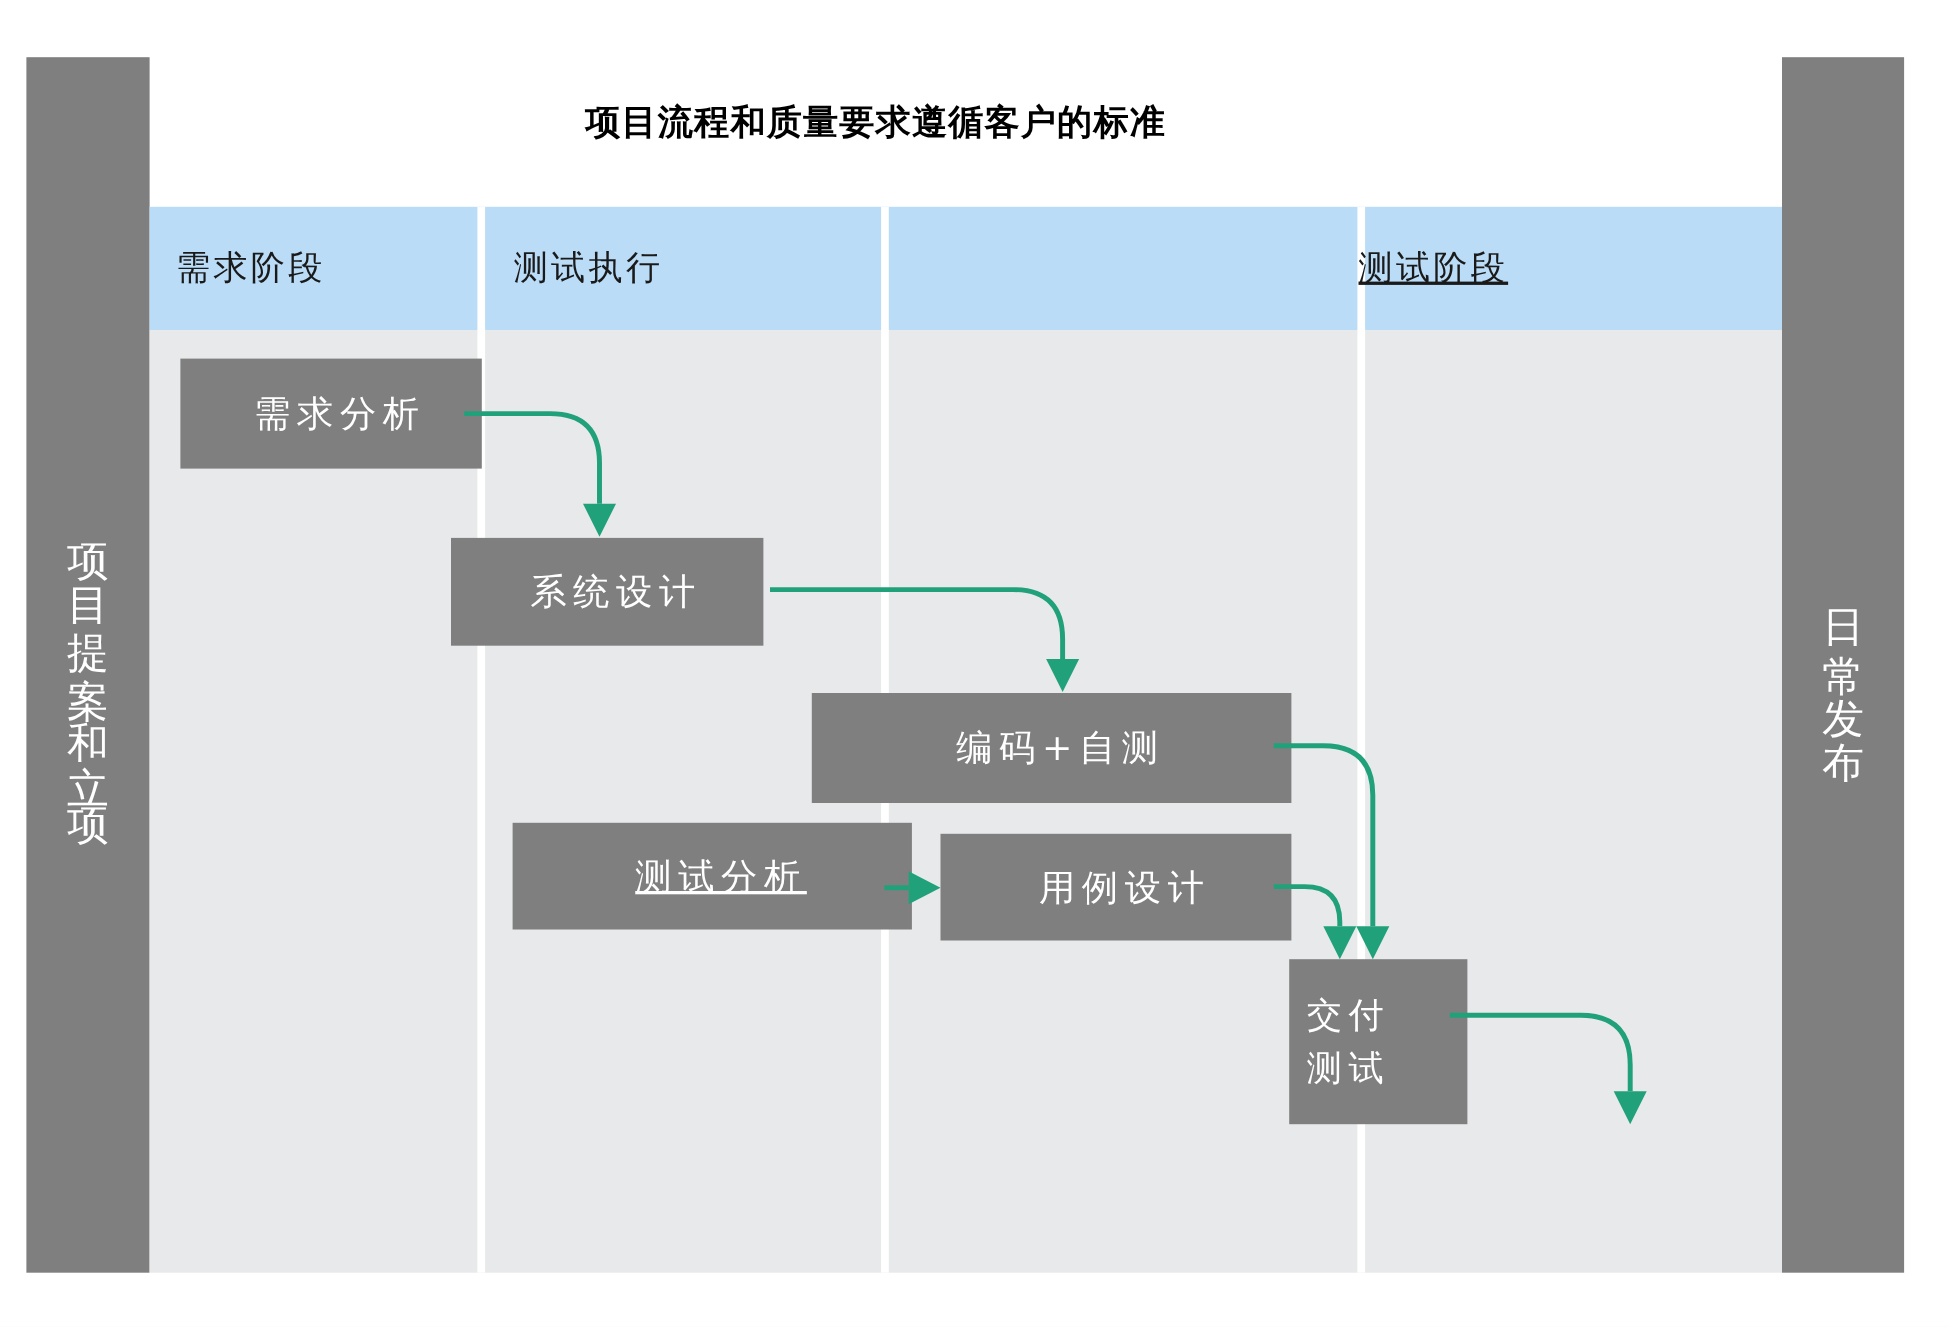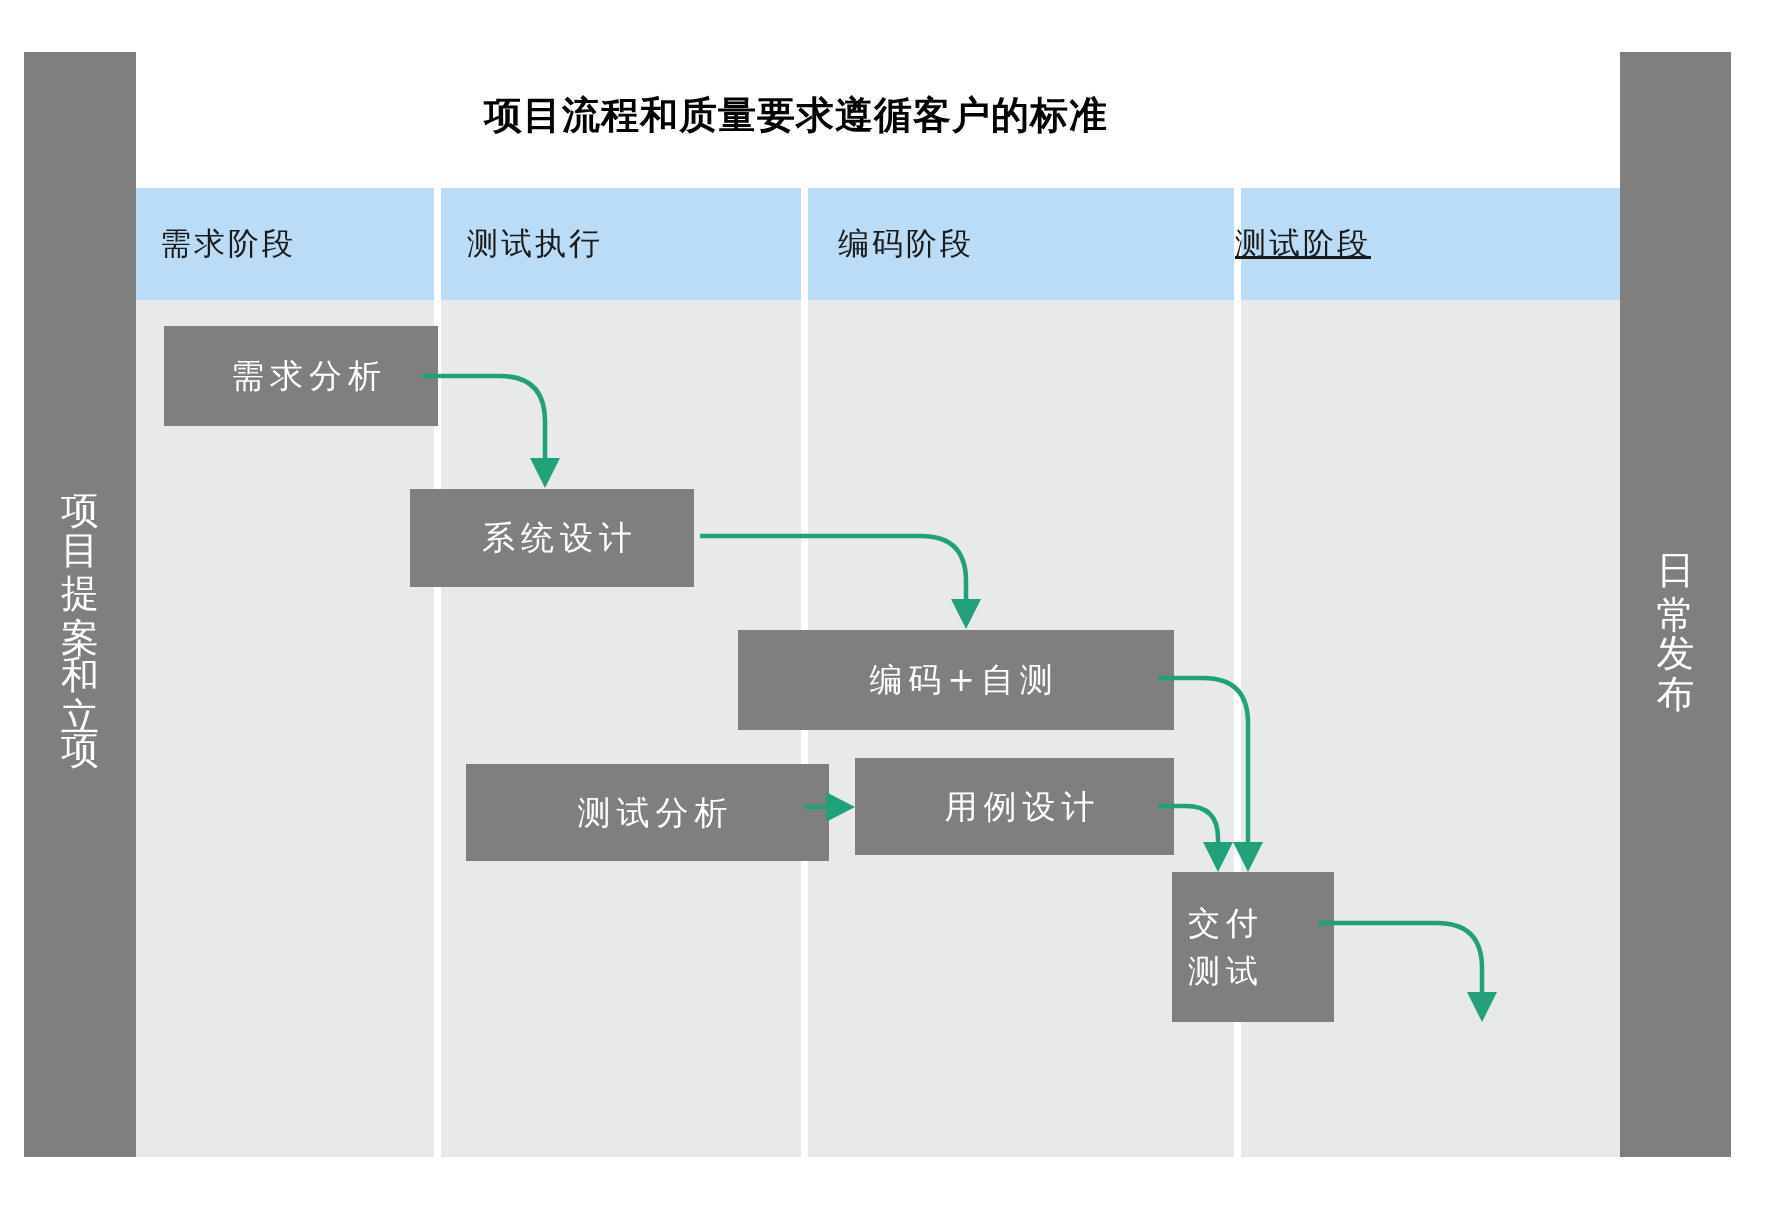--- a/index.html
+++ b/index.html
@@ -18,21 +18,21 @@
   }
   .side-bar.left{left:24px; width:112px;}
   .side-bar.right{left:1620px; width:111px;}
   .vtext{
     writing-mode:vertical-rl; text-orientation:upright;
     color:var(--box-text); font-size:38px; letter-spacing:40px;
     line-height:1; white-space:nowrap;
   }
   .title{
     position:absolute; left:136px; top:90px; width:1320px; text-align:center;
-    font-size:38px; font-weight:bold; color:var(--title-black); letter-spacing:1px;
+    font-size:32px; font-weight:bold; color:var(--title-black); letter-spacing:1px;
     z-index:2;
   }
   .header-band{
     position:absolute; left:136px; top:188px; width:1484px; height:112px;
     background:var(--header-blue); z-index:1;
   }
   .body-area{
     position:absolute; left:136px; top:300px; width:1484px; height:857px;
     background:var(--body-gray); z-index:1;
   }
@@ -46,21 +46,21 @@
   }
   .ph-1{left:160px;} .ph-2{left:467px;} .ph-3{left:838px;} .ph-4{left:1235px;text-decoration:underline;}
   .node{
     position:absolute; background:var(--box-gray); color:var(--box-text);
     display:flex; align-items:center; justify-content:center; text-align:center;
     font-size:33px; letter-spacing:6px; z-index:4; line-height:1.5;padding-left:16px;
   }
   .n-req{left:164px; top:326px; width:258px; height:100px;}
   .n-sys{left:410px; top:489px; width:268px; height:98px;}
   .n-code{left:738px; top:630px; width:420px; height:100px;}
-  .n-tana{left:466px; top:764px; width:347px; height:97px;}
+  .n-tana{left:466px; top:748px; width:347px; height:97px;text-decoration:underline;}
   .n-case{left:855px; top:758px; width:303px; height:97px;}
   .n-deliv{left:1172px; top:872px; width:146px; height:150px; font-size:32px;}
   .n-exec{left:1348px; top:1022px; width:255px; height:101px;}
   .two-line{display:flex; flex-direction:column; align-items:flex-start; justify-content:center;}
   svg.arrows{position:absolute; left:0; top:0; z-index:5; pointer-events:none;}
   svg.arrows path.ln{fill:none; stroke:var(--arrow-green); stroke-width:4.5px;}
   svg.arrows path.ah{fill:var(--arrow-green); stroke:none;}
 </style>
 </head>
 <body>
@@ -78,21 +78,20 @@
 
   <div class="header-band"></div>
   <div class="body-area"></div>
 
   <div class="col-sep sep-1"></div>
   <div class="col-sep sep-2"></div>
   <div class="col-sep sep-3"></div>
 
   <div class="phase-label ph-1">需求阶段</div>
   <div class="phase-label ph-2">测试执行</div>
-  <div class="phase-label ph-3">编码阶段</div>
   <div class="phase-label ph-4">测试阶段</div>
 
   <div class="node n-req">需求分析</div>
   <div class="node n-sys">系统设计</div>
   <div class="node n-code">编码+自测</div>
   <div class="node n-tana">测试分析</div>
   <div class="node n-case">用例设计</div>
   <div class="node n-deliv two-line">
     <span>交付</span>
     <span>测试</span>

